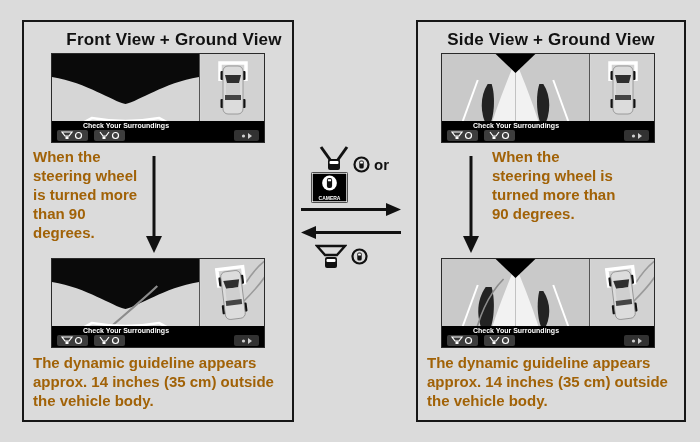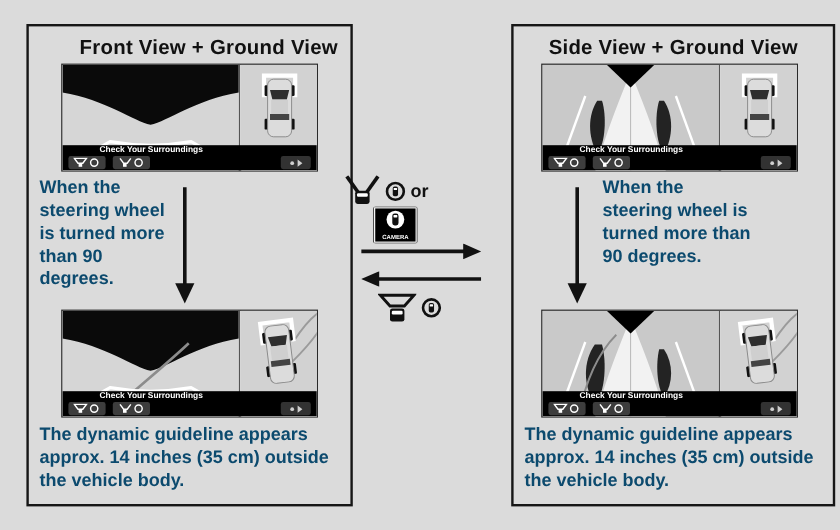--- a/index.html
+++ b/index.html
@@ -9,21 +9,21 @@
     background:#dbdbdb;
     font-family:"Liberation Sans", sans-serif;
     color:#111;
     overflow:hidden;
   }
   .panel {
     position:absolute; top:20px; height:402px;
     border:2px solid #161616; background:#dbdbdb;
   }
   .panel-left  { left:22px;  width:272px;padding-left:32px; }
-  .panel-right { left:426px; width:270px; }
+  .panel-right { left:416px; width:270px; }
   .panel-title {
     margin-top:8px; text-align:center;
     font-size:17px; font-weight:bold; letter-spacing:.2px;
   }
   
   .screen {
     position:absolute; width:214px; height:90px;
     border:1px solid #2a2a2a; background:#d6d6d6; overflow:hidden;
   }
   .scr-main { position:absolute; left:0; top:0; width:148px; height:90px; border-right:1px solid #555; }
@@ -41,21 +41,21 @@
     position:absolute; top:9px; height:11px; background:#3d3d3d; border-radius:2px;
     display:flex; align-items:center; justify-content:center;
   }
   .bbtn svg { width:24px; height:9px; display:block; }
   .bbtn-1 { left:5px;  width:31px; }
   .bbtn-2 { left:42px; width:31px; }
   .bbtn-back { right:5px; width:25px; background:#323232; }
   .bbtn-back svg { width:14px; height:8px; }
   
   .note {
-    position:absolute; font-size:15px; font-weight:600; line-height:1.26; color:#0c4a6e;
+    position:absolute; font-size:15px; font-weight:600; line-height:1.26; color:#a16207;
   }
   .down-arrow { position:absolute; }
   
   .mid { position:absolute; }
   .mid-row { display:flex; align-items:center; gap:4px; }
   .or-label { font-size:15px; font-weight:600; }
   .camera-btn { width:37px; height:31px; }
   .camera-btn svg { display:block; width:100%; height:100%; }
 </style>
 </head>
@@ -165,21 +165,21 @@
             <circle cx="3.5" cy="4" r="1.6" fill="#cfcfcf"></circle>
             <polygon points="8,1 12,4 8,7" fill="#cfcfcf"></polygon>
           </svg>
       </div>
     </div>
   </div>
 
   <div class="note" style="left:9px; top:332px; width:254px;">The dynamic guideline appears approx. 14 inches (35 cm) outside the vehicle body.</div>
 </div>
 
-<div class="mid mid-row" style="left:287px; top:146px;">
+<div class="mid mid-row" style="left:319px; top:146px;align-items:flex-end;">
   <svg width="30" height="27" viewBox="0 0 30 27">
     <path d="M2,1 L12,15" stroke="#111" stroke-width="3" fill="none"></path>
     <path d="M28,1 L18,15" stroke="#111" stroke-width="3" fill="none"></path>
     <rect x="9" y="13" width="12" height="11" rx="2" fill="#111"></rect>
     <rect x="10.5" y="15" width="9" height="3" rx="1" fill="#fff"></rect>
   </svg>
   <svg width="17" height="17" viewBox="0 0 17 17">
     <circle cx="8.5" cy="8.5" r="7" stroke="#111" stroke-width="2.2" fill="none"></circle>
     <rect x="6.3" y="4.5" width="4.4" height="8" rx="1.5" fill="#111"></rect>
     <rect x="7.1" y="5.6" width="2.8" height="1.8" rx="0.5" fill="#fff"></rect>

